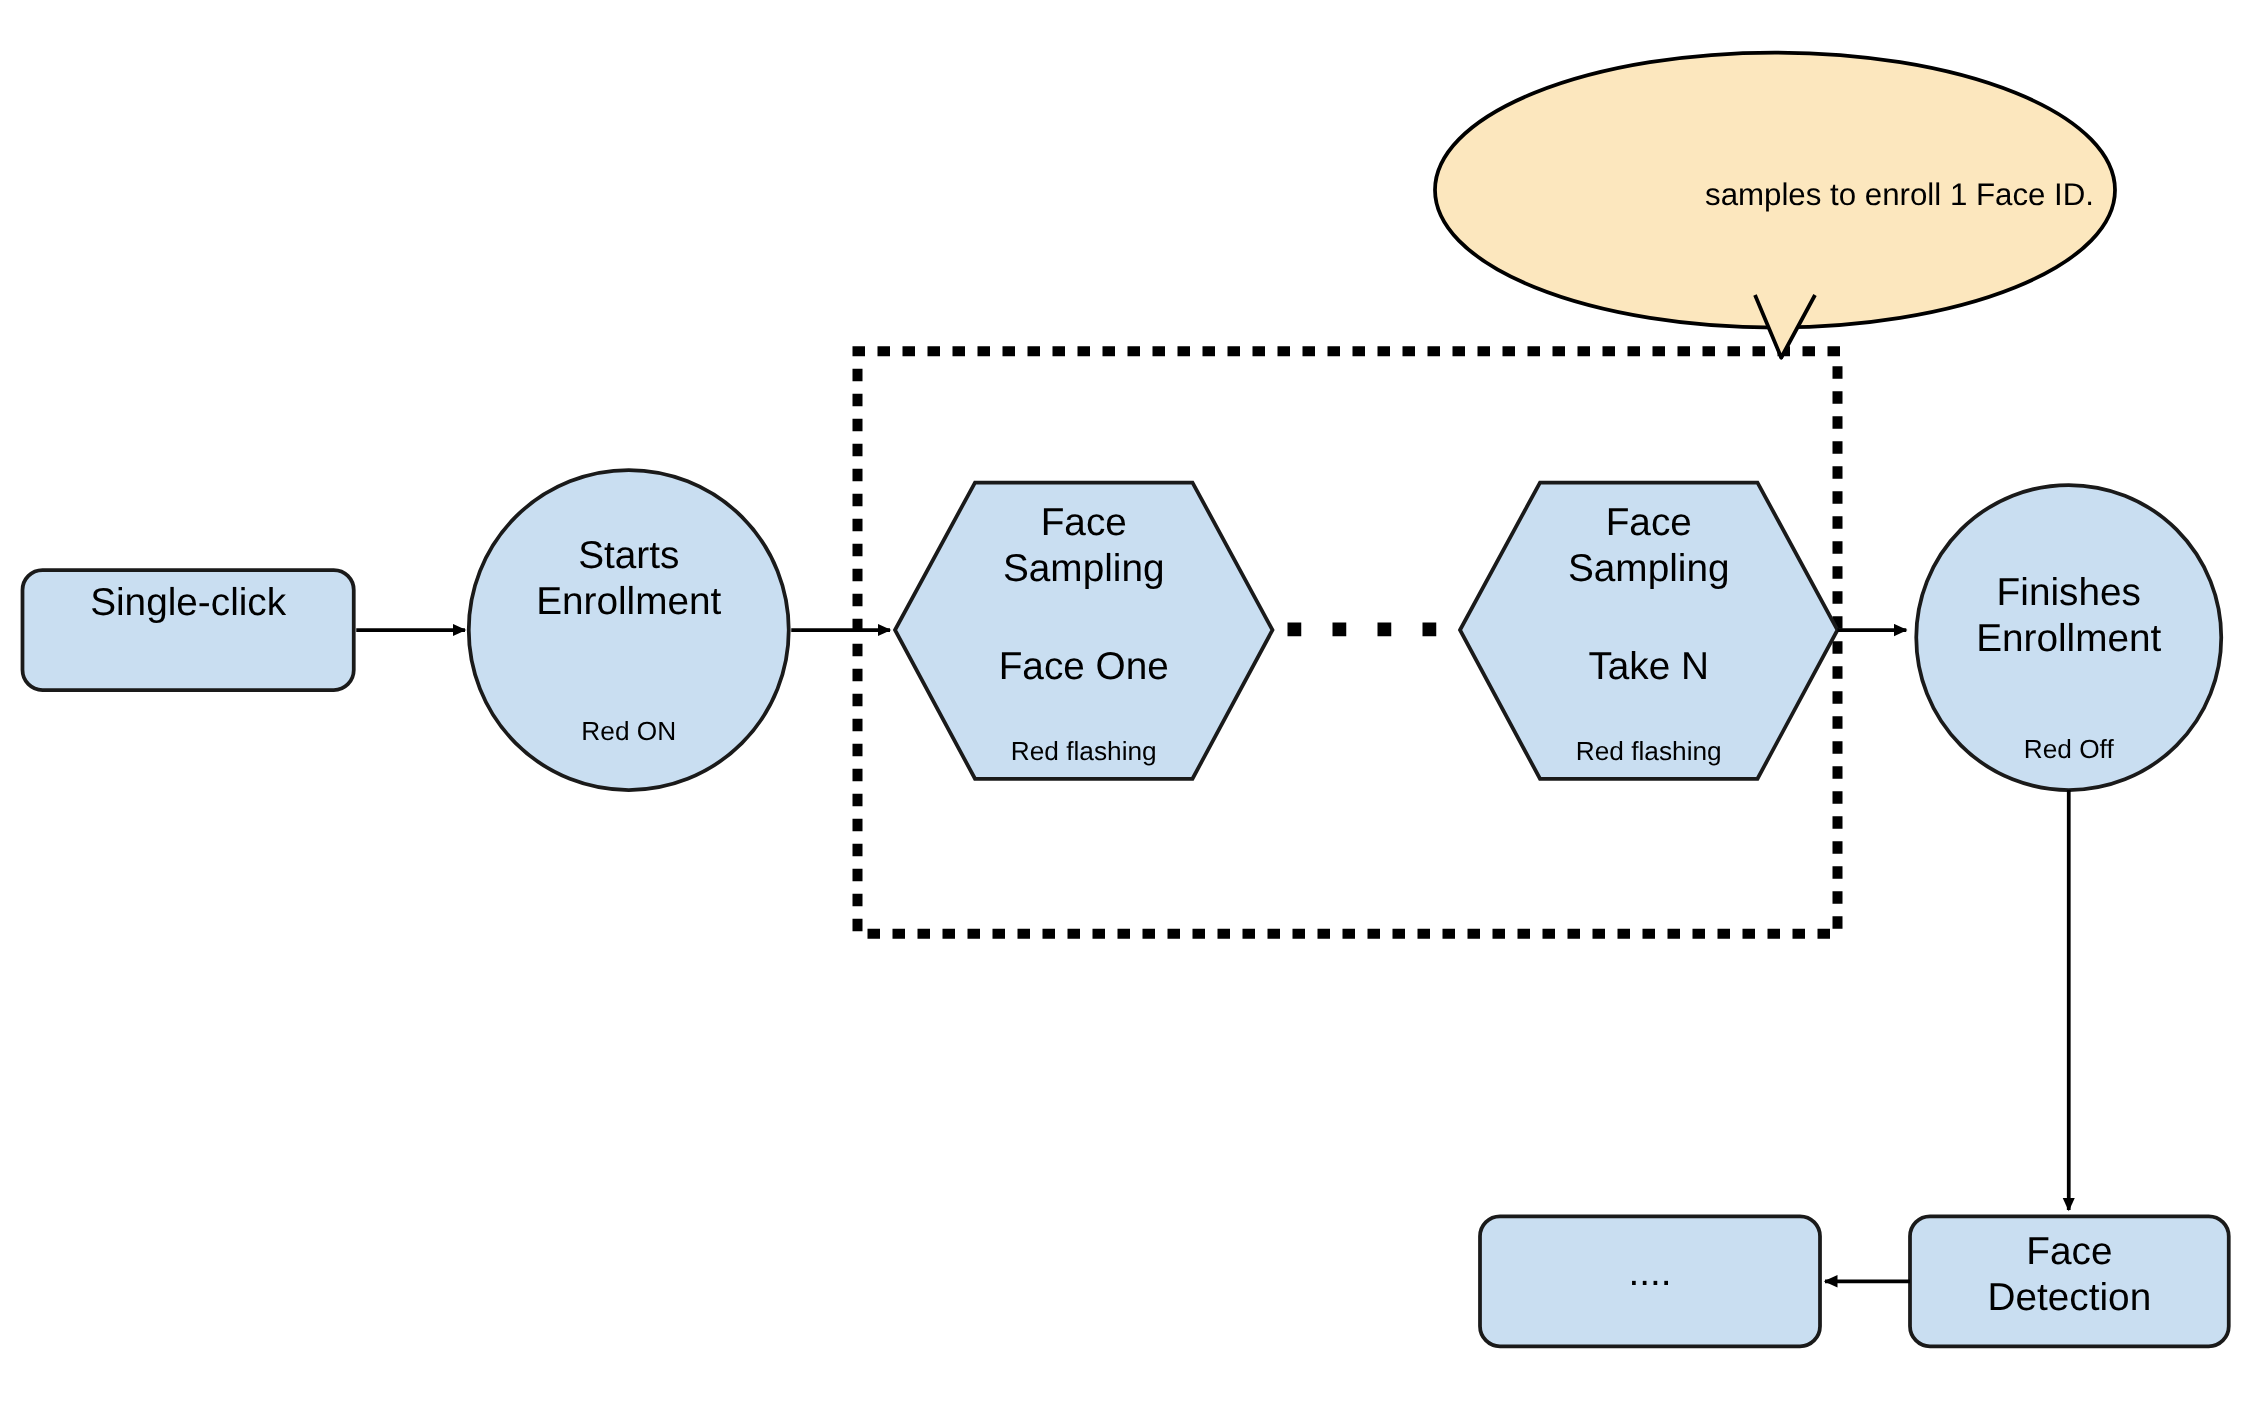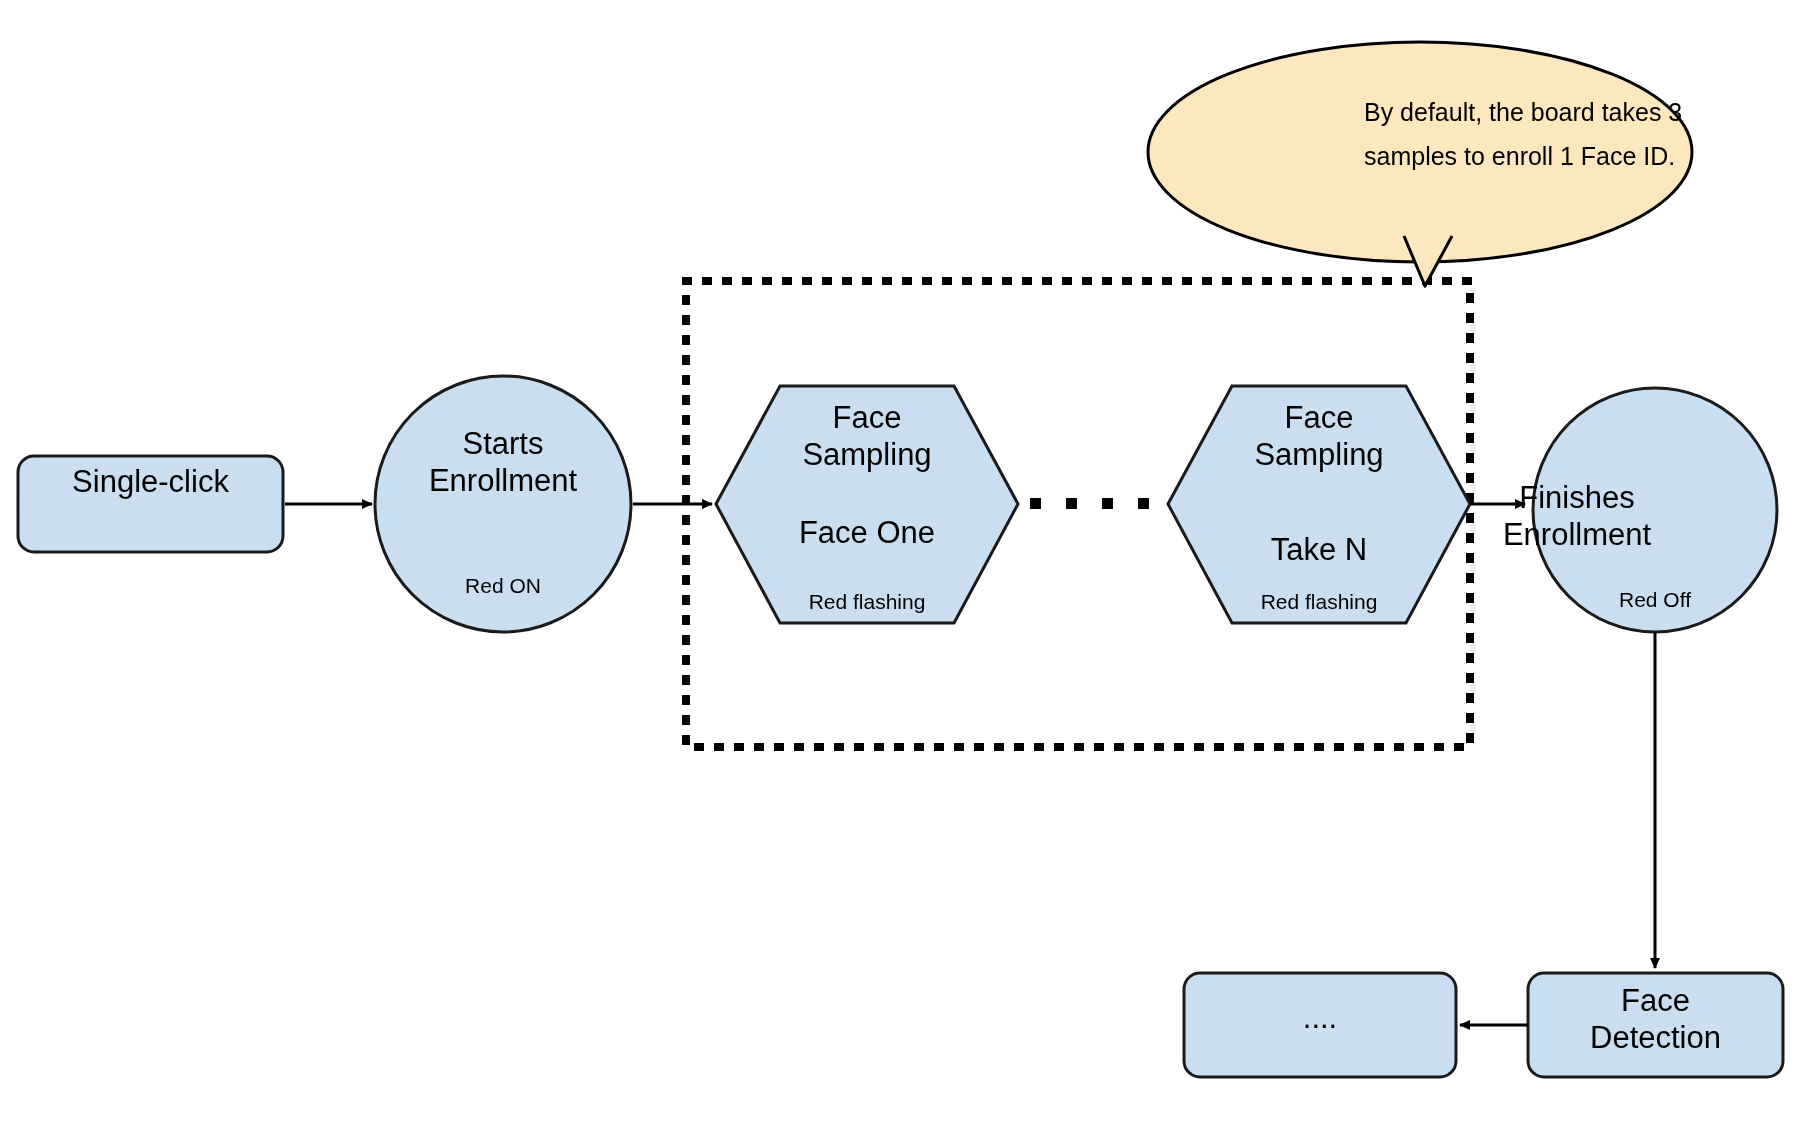--- a/index.html
+++ b/index.html
@@ -97,28 +97,27 @@
 Enrollment</div>
   <div class="node-text t-sub" style="left:375px; top:574px; width:256px;text-align:center;">Red ON</div>
 
   <div class="node-text t-main" style="left:737px; top:400px; width:260px;">Face
 Sampling</div>
   <div class="node-text t-main" style="left:737px; top:515px; width:260px;">Face One</div>
   <div class="node-text t-sub" style="left:737px; top:590px; width:260px;">Red flashing</div>
 
   <div class="node-text t-main" style="left:1189px; top:400px; width:260px;">Face
 Sampling</div>
-  <div class="node-text t-main" style="left:1189px; top:532px; width:260px;">Take N</div>
+  <div class="node-text t-main" style="left:1189px; top:515px; width:260px;">Take N</div>
   <div class="node-text t-sub" style="left:1189px; top:590px; width:260px;">Red flashing</div>
 
-  <div class="node-text t-main" style="left:1449px; top:456px; width:256px;margin-top:24px;">Finishes
+  <div class="node-text t-main" style="left:1527px; top:456px; width:256px;">Finishes
 Enrollment</div>
   <div class="node-text t-sub" style="left:1527px; top:588px; width:256px;">Red Off</div>
 
   <div class="node-text t-main" style="left:1528px; top:983px; width:255px;">Face
 Detection</div>
 
   <div class="node-text t-main" style="left:1184px; top:1000px; width:272px;">....</div>
 
-  <div class="node-text t-callout" style="left:1364px; top:96px; width:340px;">By default, the board takes 3</div>
   <div class="node-text t-callout" style="left:1364px; top:140px; width:340px;">samples to enroll 1 Face ID.</div>
 
 </div>
 
 </body></html>

